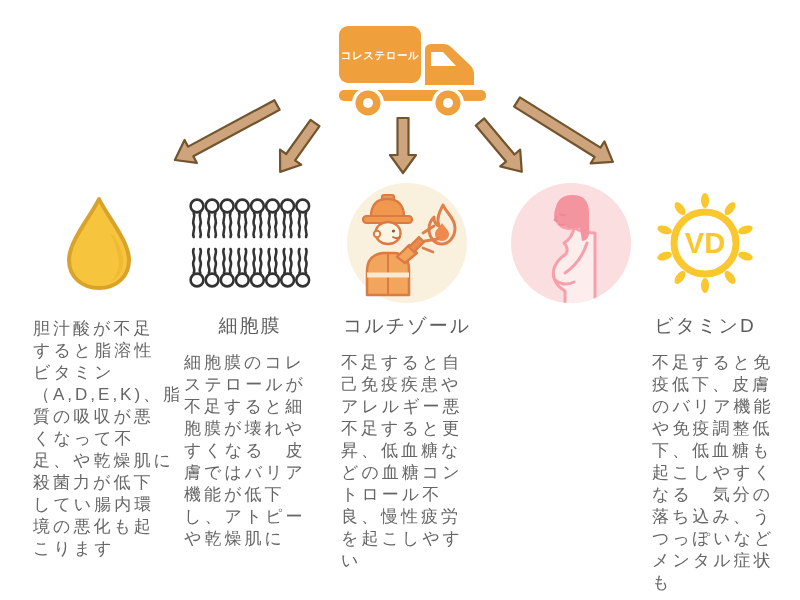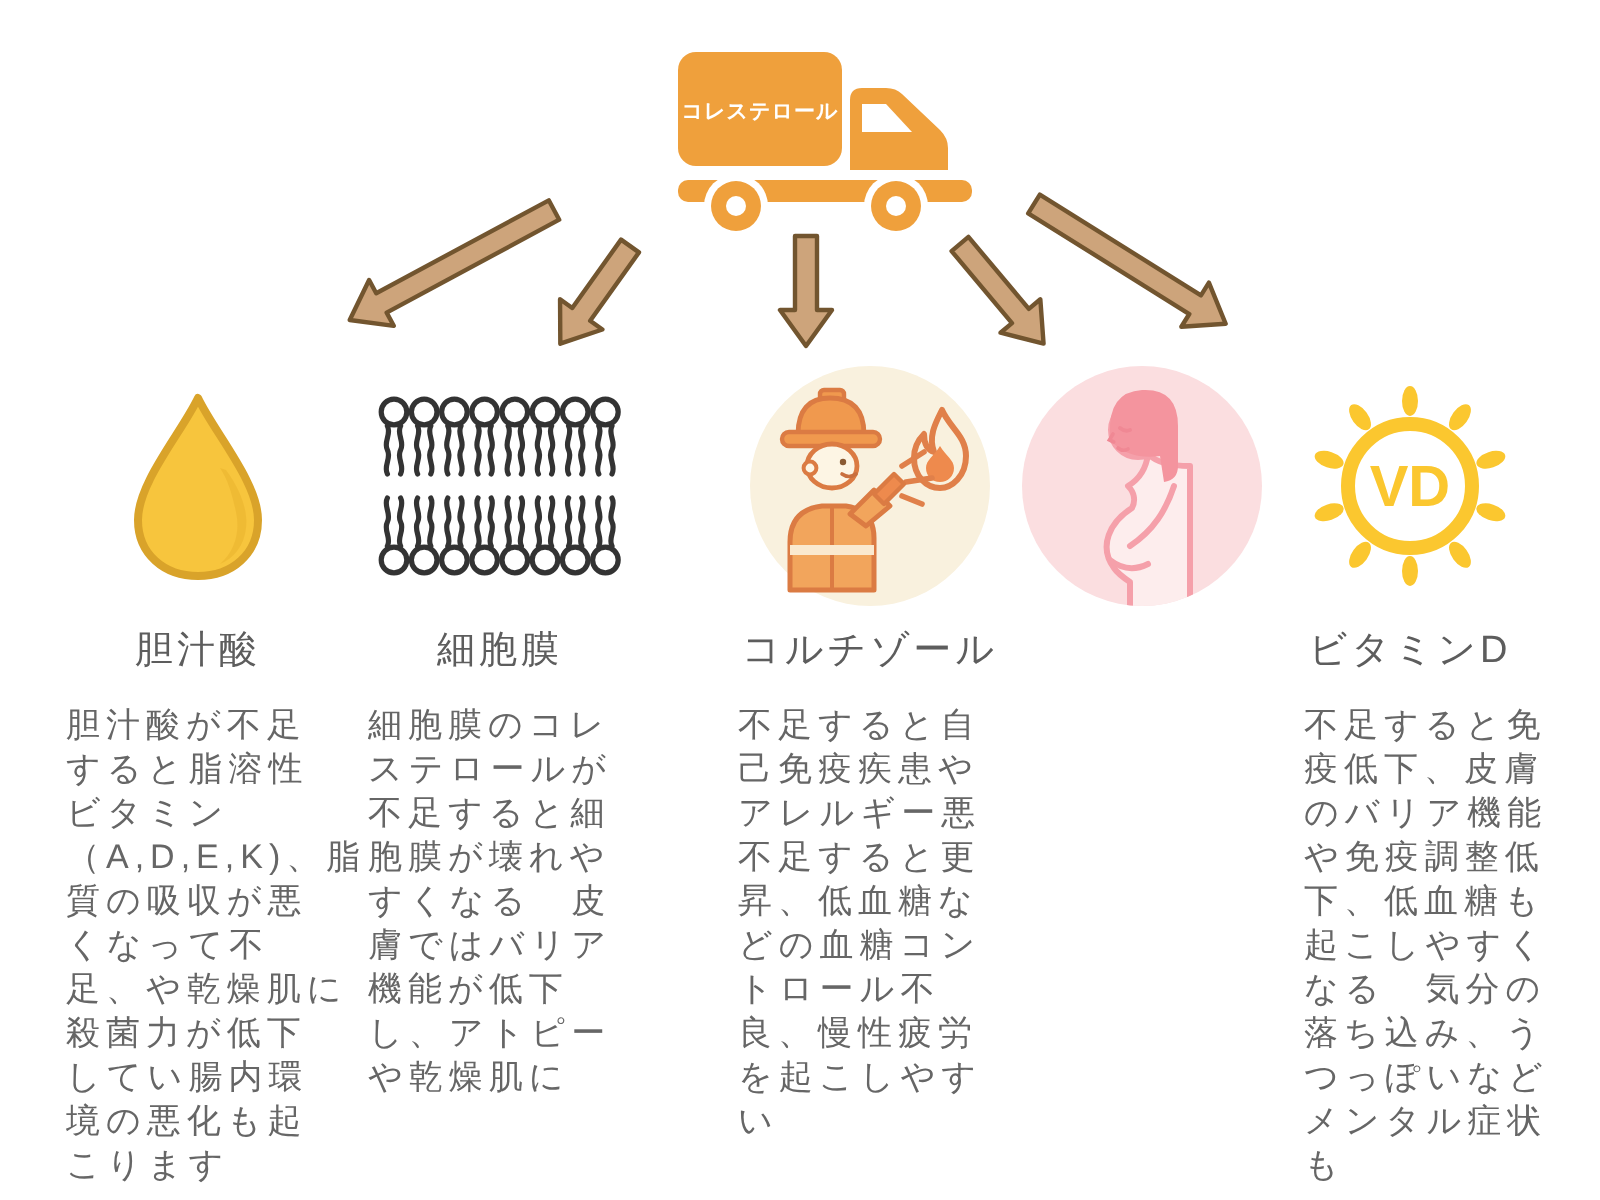--- a/index.html
+++ b/index.html
@@ -60,21 +60,20 @@
     </g>
   </svg>
 
   <div class="col" style="left:33px;width:132px;">
     <div class="icon-area">
       <svg viewBox="0 0 66 96" width="66" height="96">
         <path d="M33,4 C41,21 63,46 63,65 C63,82 50,93 33,93 C16,93 3,82 3,65 C3,46 25,21 33,4 Z" fill="#F7C53D" stroke="#D9A32A" stroke-width="4" stroke-linejoin="round"></path>
         <path d="M47,40 C55,51 58,61 57,69 C56,78 51,84 44,87 C52,80 54,70 52,61 C50,52 48,45 44,39 Z" fill="#E9B22E" opacity="0.55"></path>
       </svg>
     </div>
-    <h2 class="col-title">胆汁酸</h2>
     <p class="col-desc">胆汁酸が不足
 すると脂溶性
 ビタミン
 （A,D,E,K)、脂
 質の吸収が悪
 くなって不
 足、や乾燥肌に
 殺菌力が低下
 してい腸内環
 境の悪化も起
@@ -119,21 +118,21 @@
 ステロールが
 不足すると細
 胞膜が壊れや
 すくなる　皮
 膚ではバリア
 機能が低下
 し、アトピー
 や乾燥肌に</p>
   </div>
 
-  <div class="col" style="left:341px;width:132px;margin-left:28px;">
+  <div class="col" style="left:341px;width:132px;">
     <div class="icon-area">
       <svg viewBox="0 0 120 120" width="120" height="120">
         <circle cx="60" cy="60" r="60" fill="#F9F1DE"></circle>
 
         <path d="M96,22 C100,31 108,35 108,45 C108,55 101,61 95,61 C88,61 82,55 82,46 C82,41 84,37 87,34 C87,39 89,42 92,43 C89,35 93,28 96,22 Z" fill="#F9F1DE" stroke="#E0804A" stroke-width="3" stroke-linejoin="round"></path>
         <path d="M95,40 C98,45 102,47 102,51 C102,55 99,58 95,58 C91,58 88,55 88,51 C88,47 92,45 95,40 Z" fill="#EE8A4D"></path>
 
         <g stroke="#E0804A" stroke-width="2.8" stroke-linecap="round">
           <path d="M76,50 L87,43"></path>
           <path d="M78,58 L91,56"></path>

